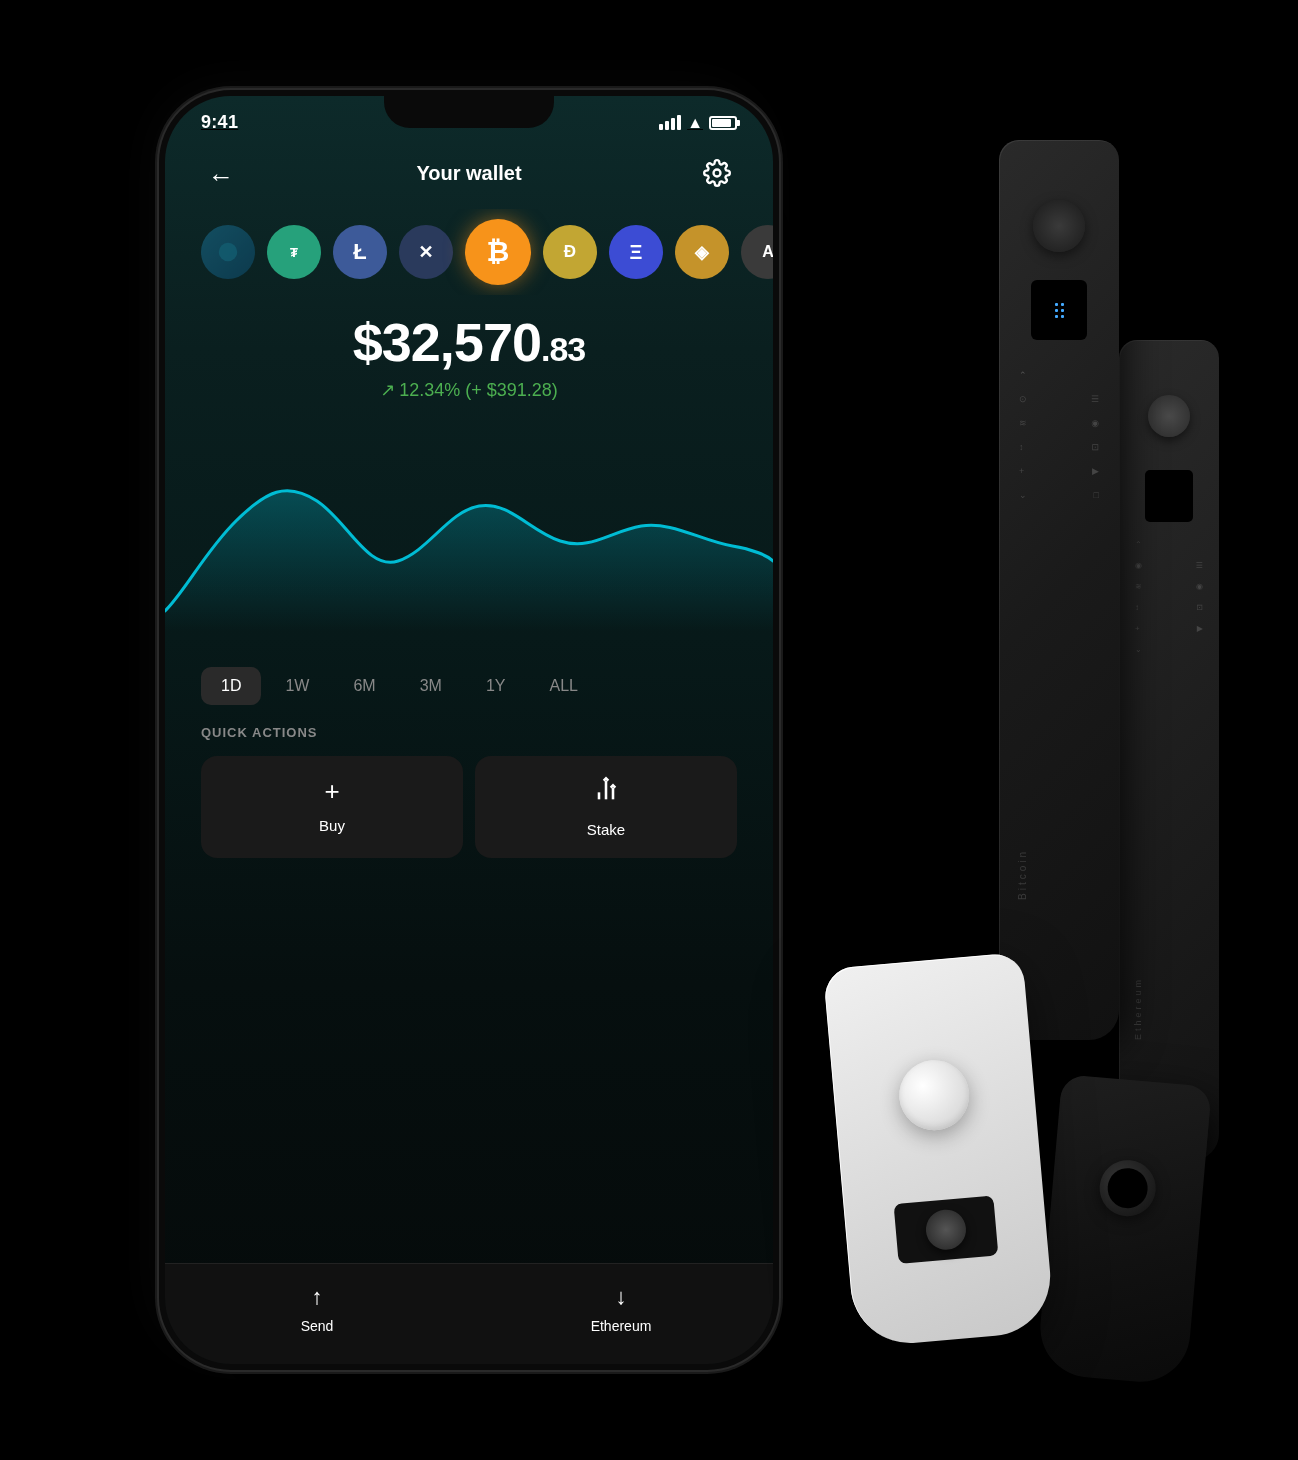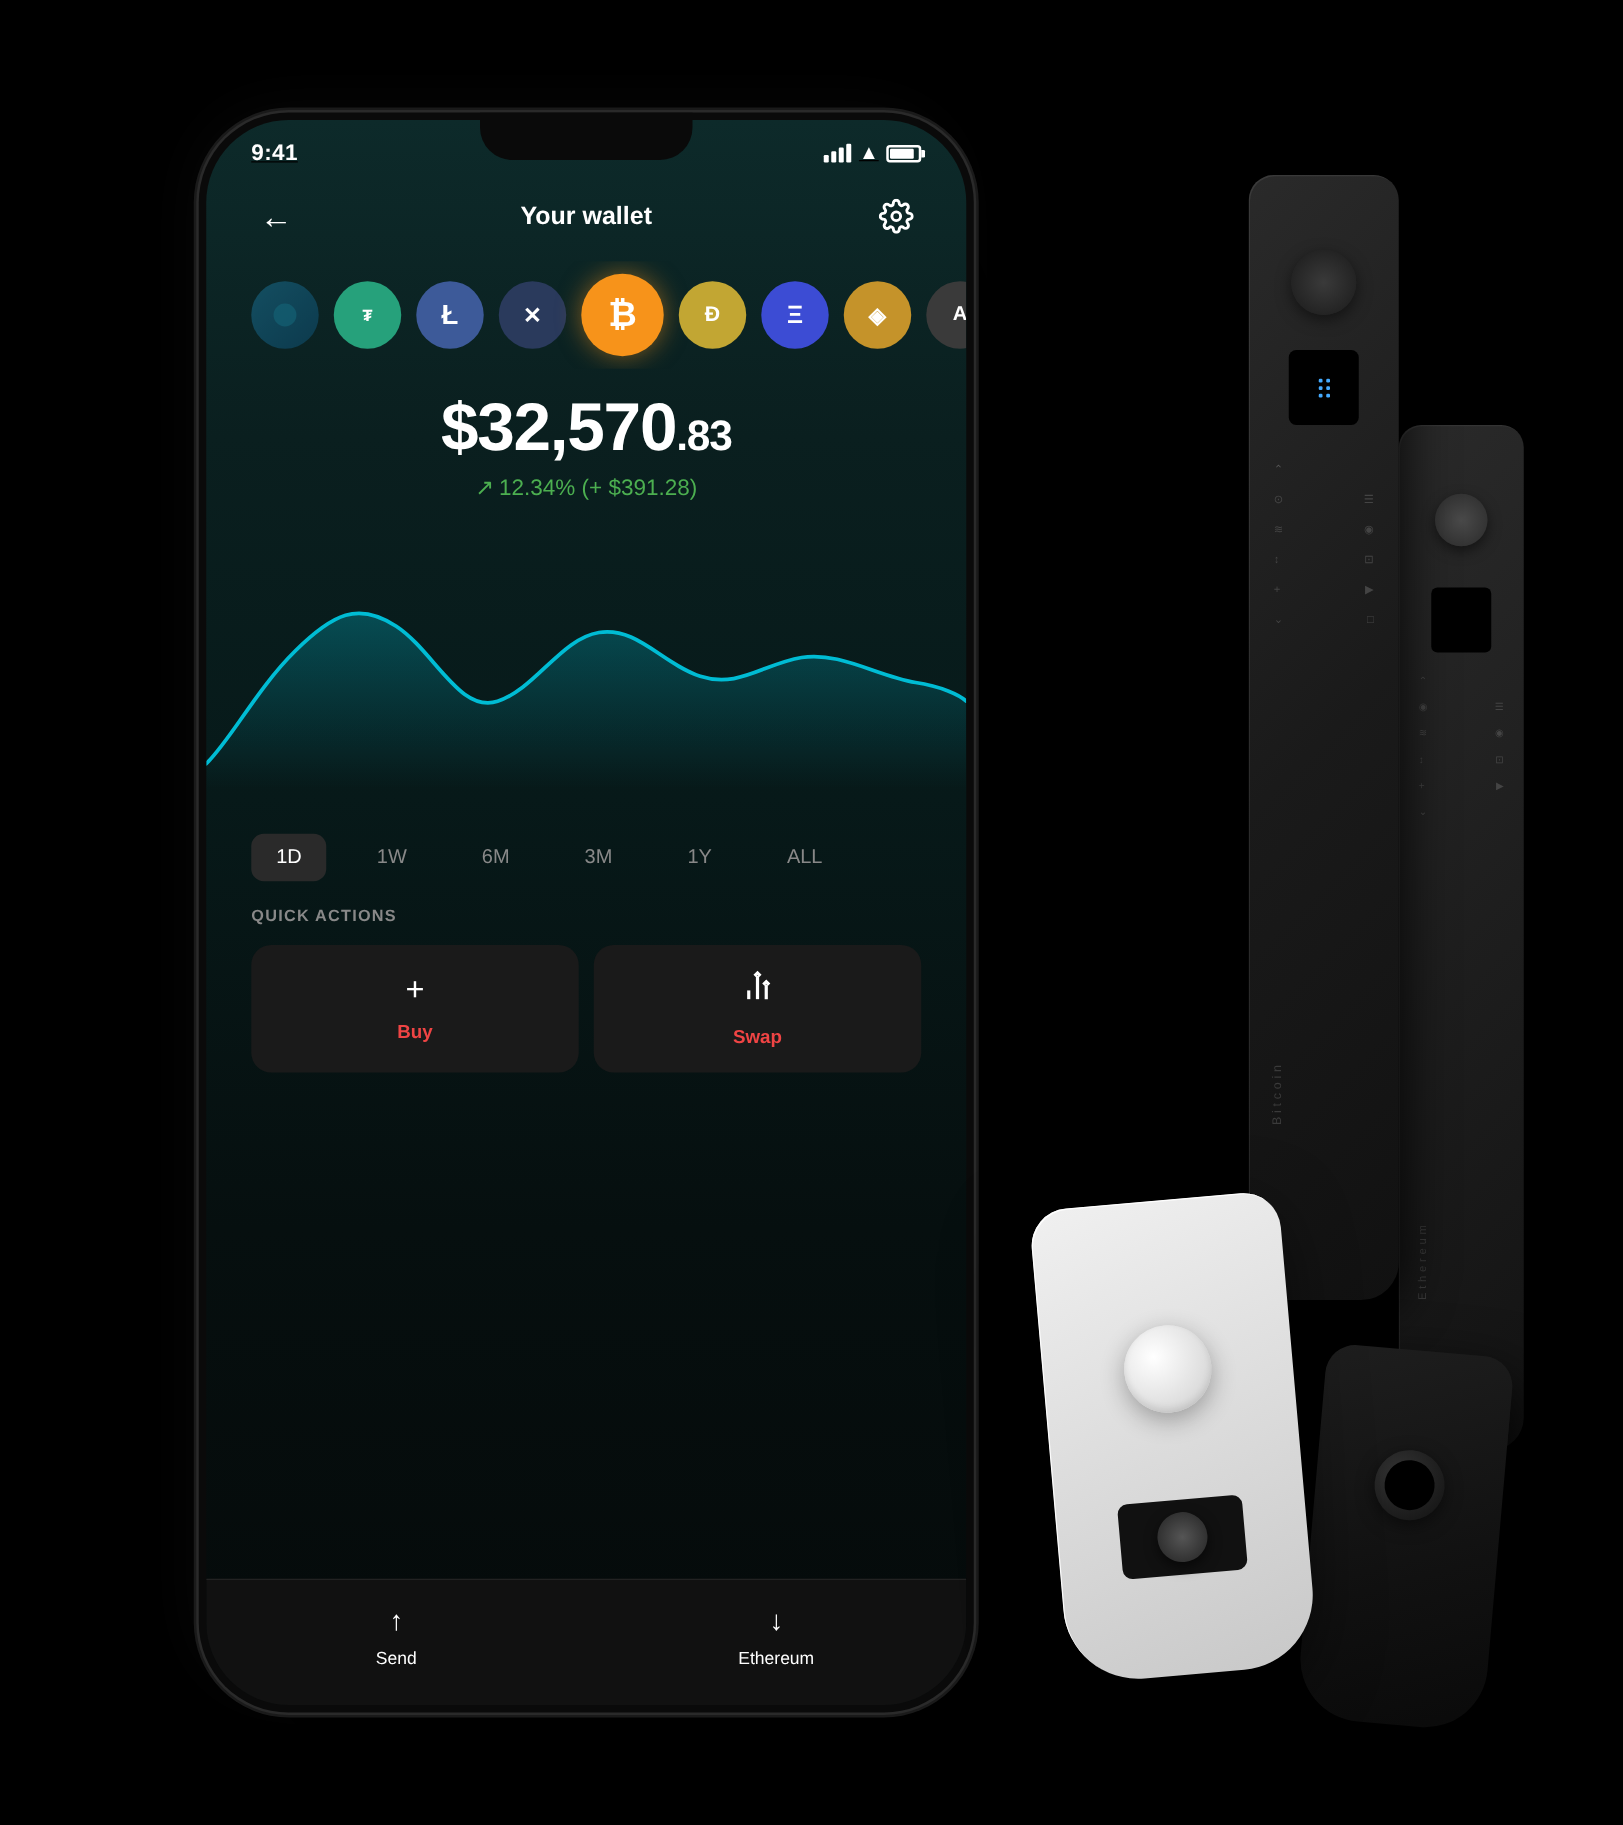--- a/index.html
+++ b/index.html
@@ -261,21 +261,21 @@
     }
 
     .chart-svg {
       width: 100%;
       height: 200px;
     }
 
     
     .time-selector {
       display: flex;
-      gap: 20px;
+      gap: 4px;
       padding: 16px 36px 20px;
       align-items: center;
     }
 
     .time-btn {
       padding: 10px 20px;
       border-radius: 10px;
       color: #888;
       font-size: 16px;
       font-weight: 500;
@@ -317,23 +317,23 @@
       cursor: pointer;
       border: none;
     }
 
     .action-icon {
       color: #fff;
       font-size: 26px;
     }
 
     .action-label {
-      color: #ef4444;
+      color: #ffffff;
       font-size: 15px;
-      font-weight: 700;
+      font-weight: 400;
     }
 
     
     .bottom-nav {
       position: absolute;
       bottom: 0;
       left: 0;
       right: 0;
       background: #111;
       padding: 20px 0 30px;
@@ -624,21 +624,21 @@
         <button class="action-btn">
           <span class="action-icon">
             <svg width="28" height="28" viewBox="0 0 24 24" fill="none" stroke="#fff" stroke-width="2.2">
               <path d="M18 20V10"></path>
               <path d="M12 20V4"></path>
               <path d="M6 20v-6"></path>
               <path d="M14 4l-2-2-2 2"></path>
               <path d="M20 10l-2-2-2 2"></path>
             </svg>
           </span>
-          <span class="action-label">Swap</span>
+          <span class="action-label">Stake</span>
         </button>
       </div>
 
       <div class="bottom-nav">
         <div class="nav-item">
           <span class="nav-icon">↑</span>
           <span class="nav-label">Send</span>
         </div>
         <div class="nav-item">
           <span class="nav-icon">↓</span>

